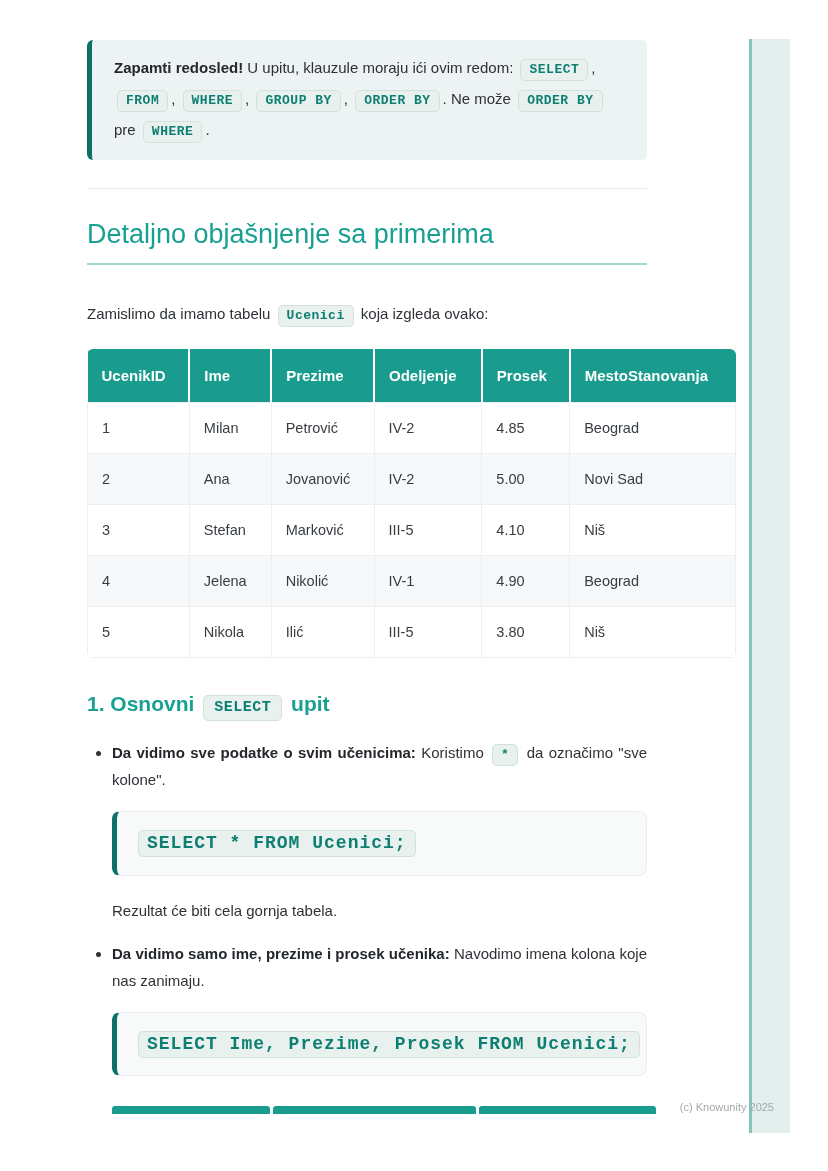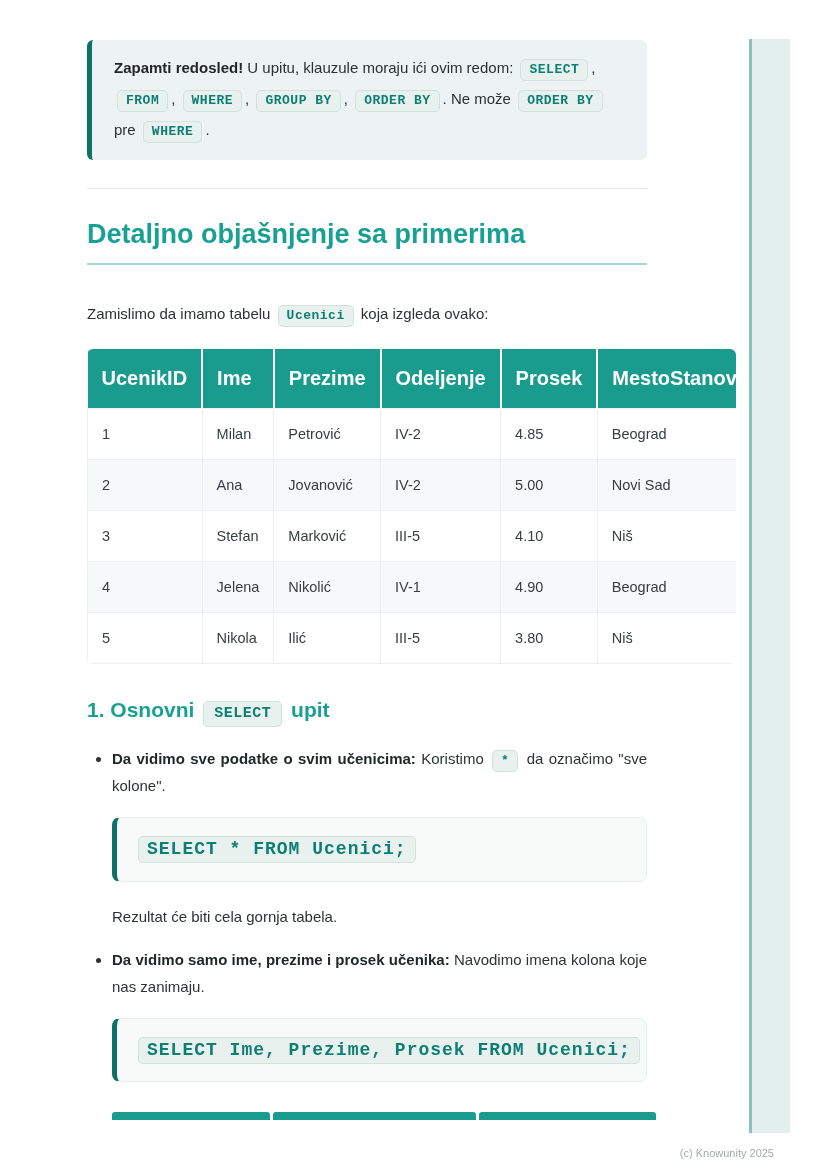--- a/index.html
+++ b/index.html
@@ -1,46 +1,46 @@
 <!DOCTYPE html>
 <html><head>
 <meta charset="utf-8">
 <style>
   html,body{margin:0;padding:0;background:#ffffff;}
   .page{position:relative;width:828px;height:1171px;background:#ffffff;overflow:hidden;
         font-family:"Liberation Sans",sans-serif;color:#2e3237;}
   
   .side-strip{position:absolute;top:39px;left:749px;width:38px;height:1094px;
               background:#e2efec;border-left:3px solid #85c4bb;z-index:1;}
-  .watermark{position:absolute;top:1147px;right:54px;font-size:11px;color:#a3a9a9;z-index:3;}
+  .watermark{position:absolute;top:1101px;right:54px;font-size:11px;color:#a3a9a9;z-index:3;}
   .content{position:absolute;top:0;left:87px;width:560px;padding-top:40px;z-index:2;}
 
   
   .callout{background:#edf3f2;border-left:5px solid #0c7265;border-radius:6px;
            padding:13px 22px 15px;font-size:15px;line-height:2.05;color:#2c3034;}
   .callout b{color:#23272b;}
 
   
   .chip{font-family:"Liberation Mono","DejaVu Sans Mono",monospace;font-weight:700;
         font-size:13px;letter-spacing:.5px;color:#0d7f72;background:#e9f1ef;
         border:1px solid #d3e1dd;border-radius:5px;padding:2px 8px 3px;white-space:nowrap;margin:0 3px;}
   .chip.lg{font-size:15px;padding:3px 10px 4px;}
   .chip.code-line{font-size:18px;letter-spacing:1px;}
 
   hr.sep{border:none;border-top:1px solid #e7e9ea;margin:28px 0 0;}
 
-  h2.section{margin:30px 0 0;color:#18a092;font-size:27px;font-weight:700;line-height:1.15;
+  h2.section{margin:30px 0 0;color:#18a092;font-size:27px;font-weight:400;line-height:1.15;
              padding-bottom:13px;border-bottom:2px solid #a5d8d0;}
   p.intro{margin:36px 0 0;font-size:15px;line-height:1.7;}
 
   
   .table-wrap{margin-top:22px;width:649px;border-radius:6px;overflow:hidden;}
   table.data{border-collapse:collapse;width:649px;font-size:14.5px;}
   table.data th{background:#199c8d;color:#ffffff;font-weight:700;text-align:left;
-                padding:18px 14px;border-right:2px solid #ffffff;font-size:20px;}
+                padding:18px 14px;border-right:2px solid #ffffff;font-size:15px;}
   table.data th:last-child{border-right:none;}
   table.data td{padding:17px 14px;border:1px solid #eceef0;color:#383d42;background:#ffffff;}
   table.data tbody tr:nth-child(even) td{background:#f7f8fa;}
 
   h3.sub{margin:32px 0 0;color:#18a092;font-size:21px;font-weight:700;line-height:1.35;}
 
   ul.points{margin:20px 0 0;padding-left:25px;}
   ul.points>li{font-size:15px;line-height:1.8;text-align:justify;margin-top:18px;}
   ul.points>li:first-child{margin-top:0;}
   ul.points b{color:#23272b;}

